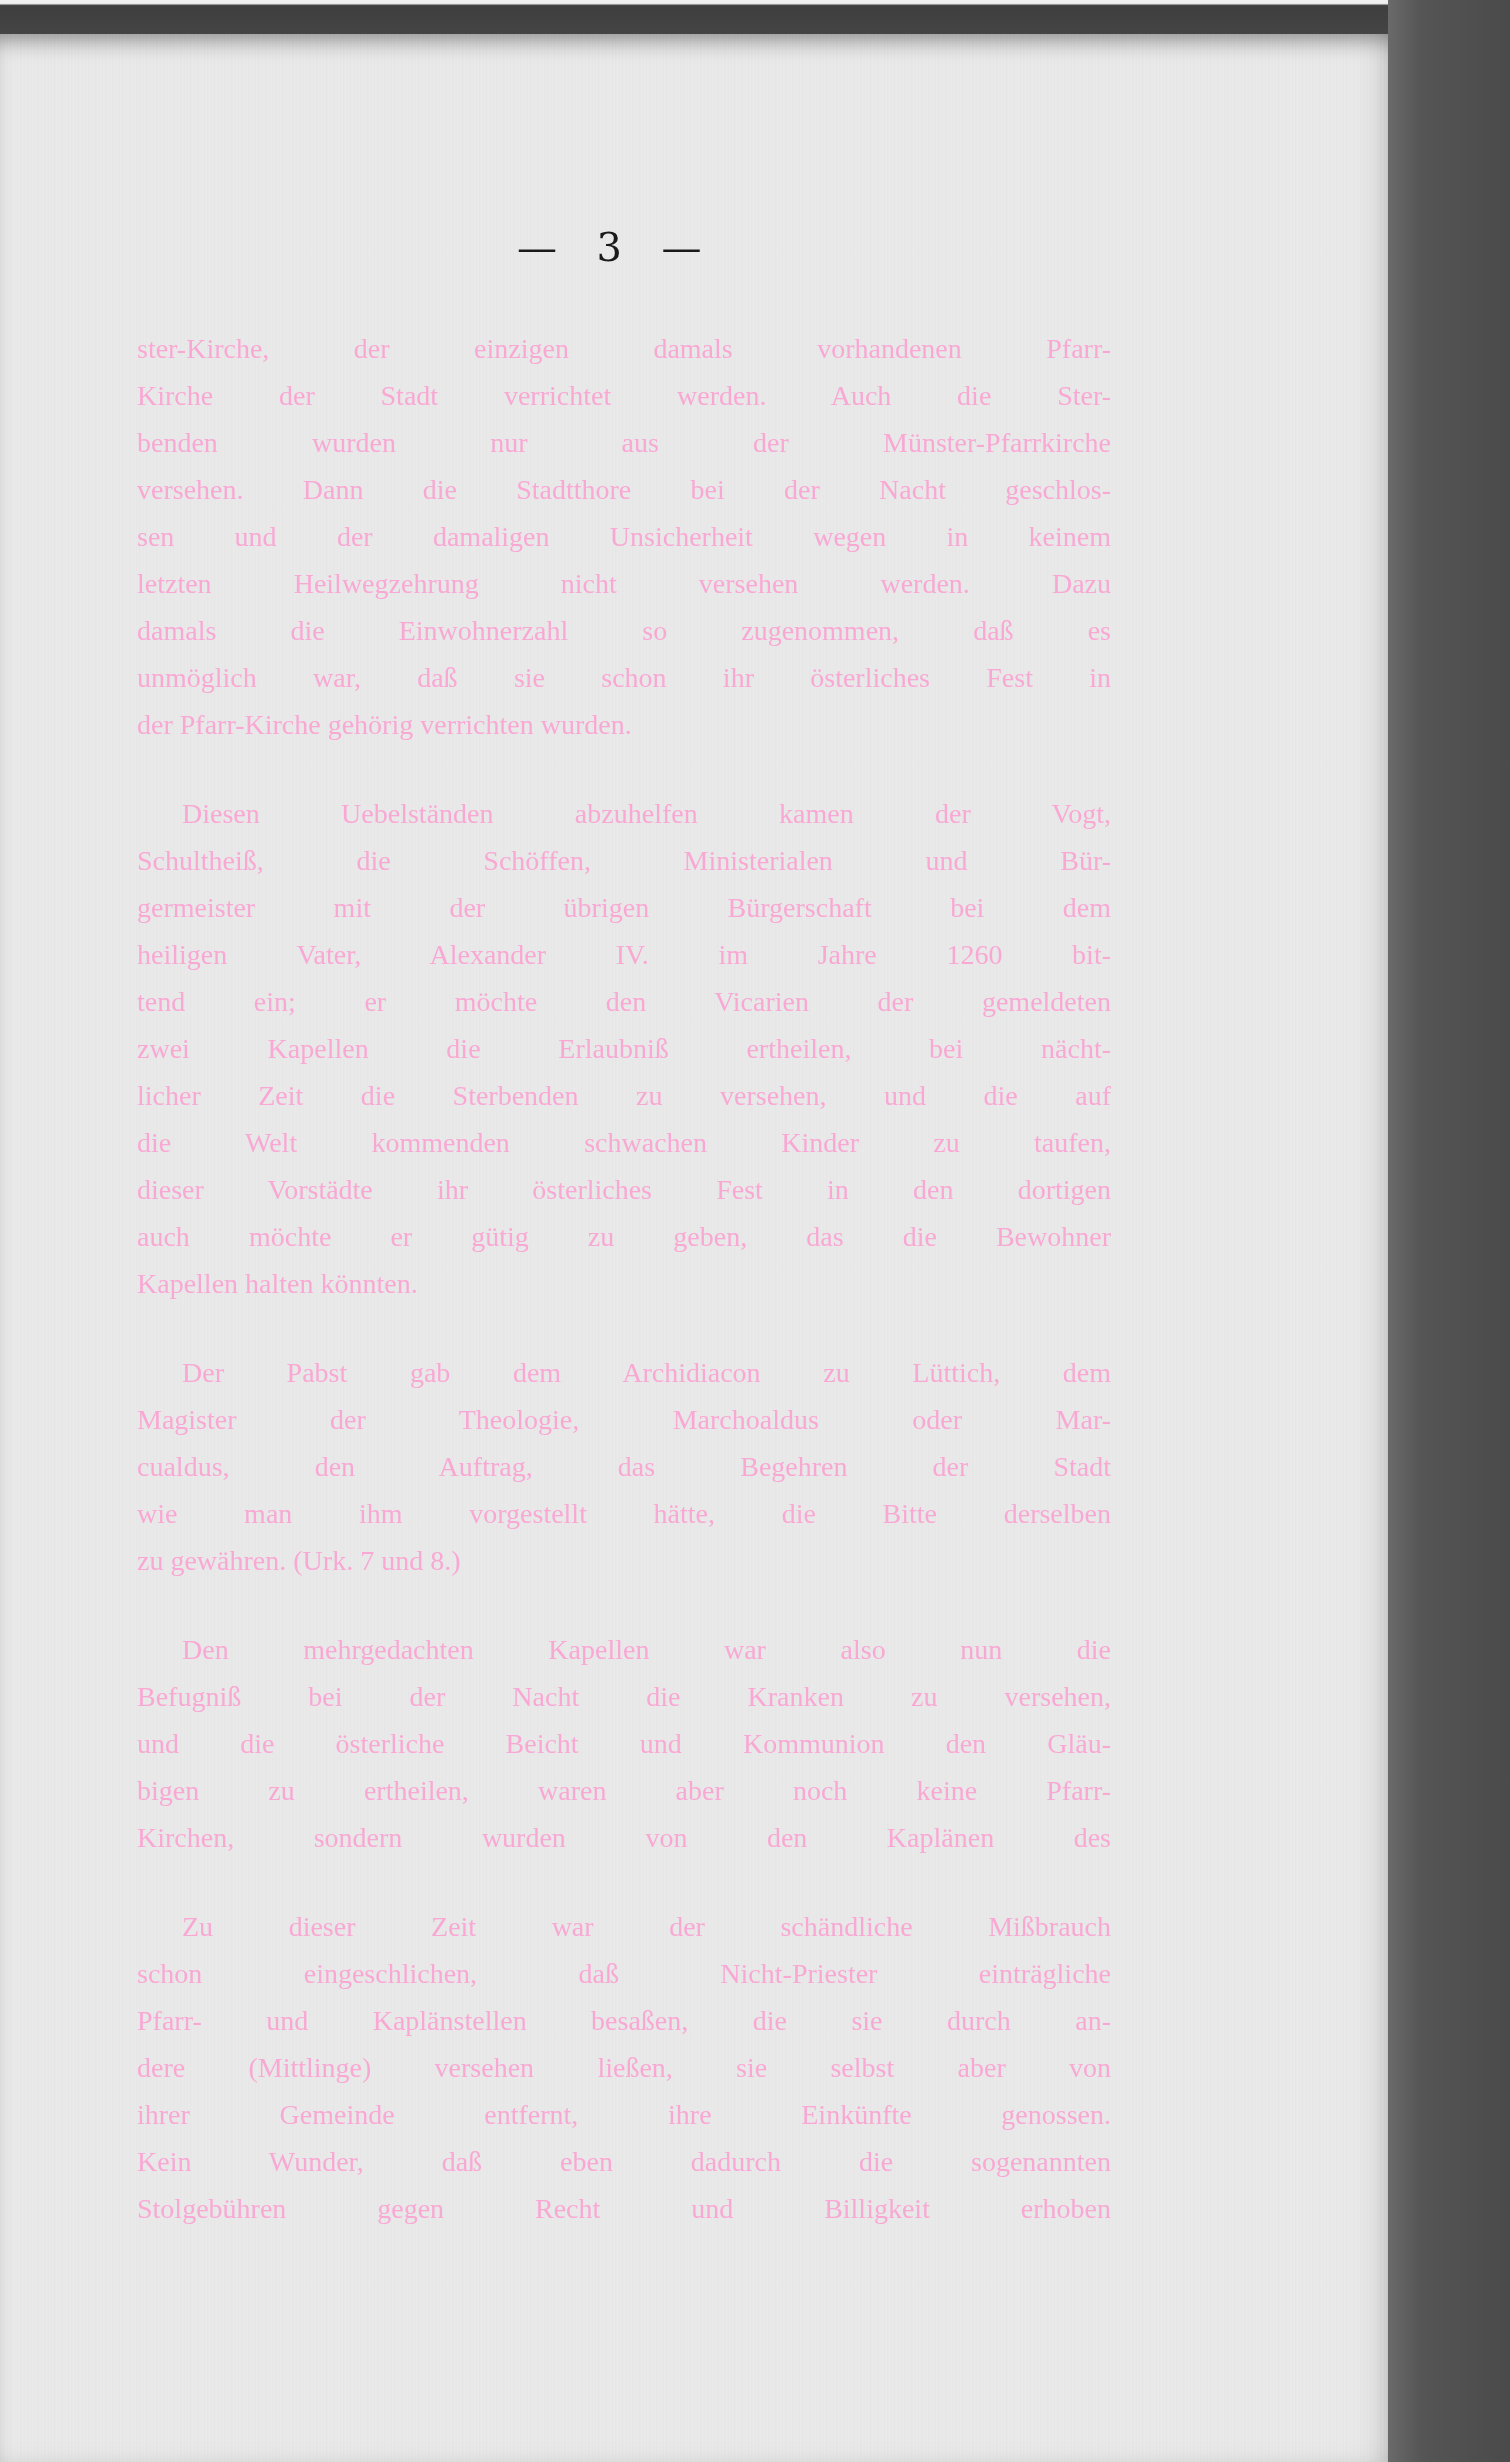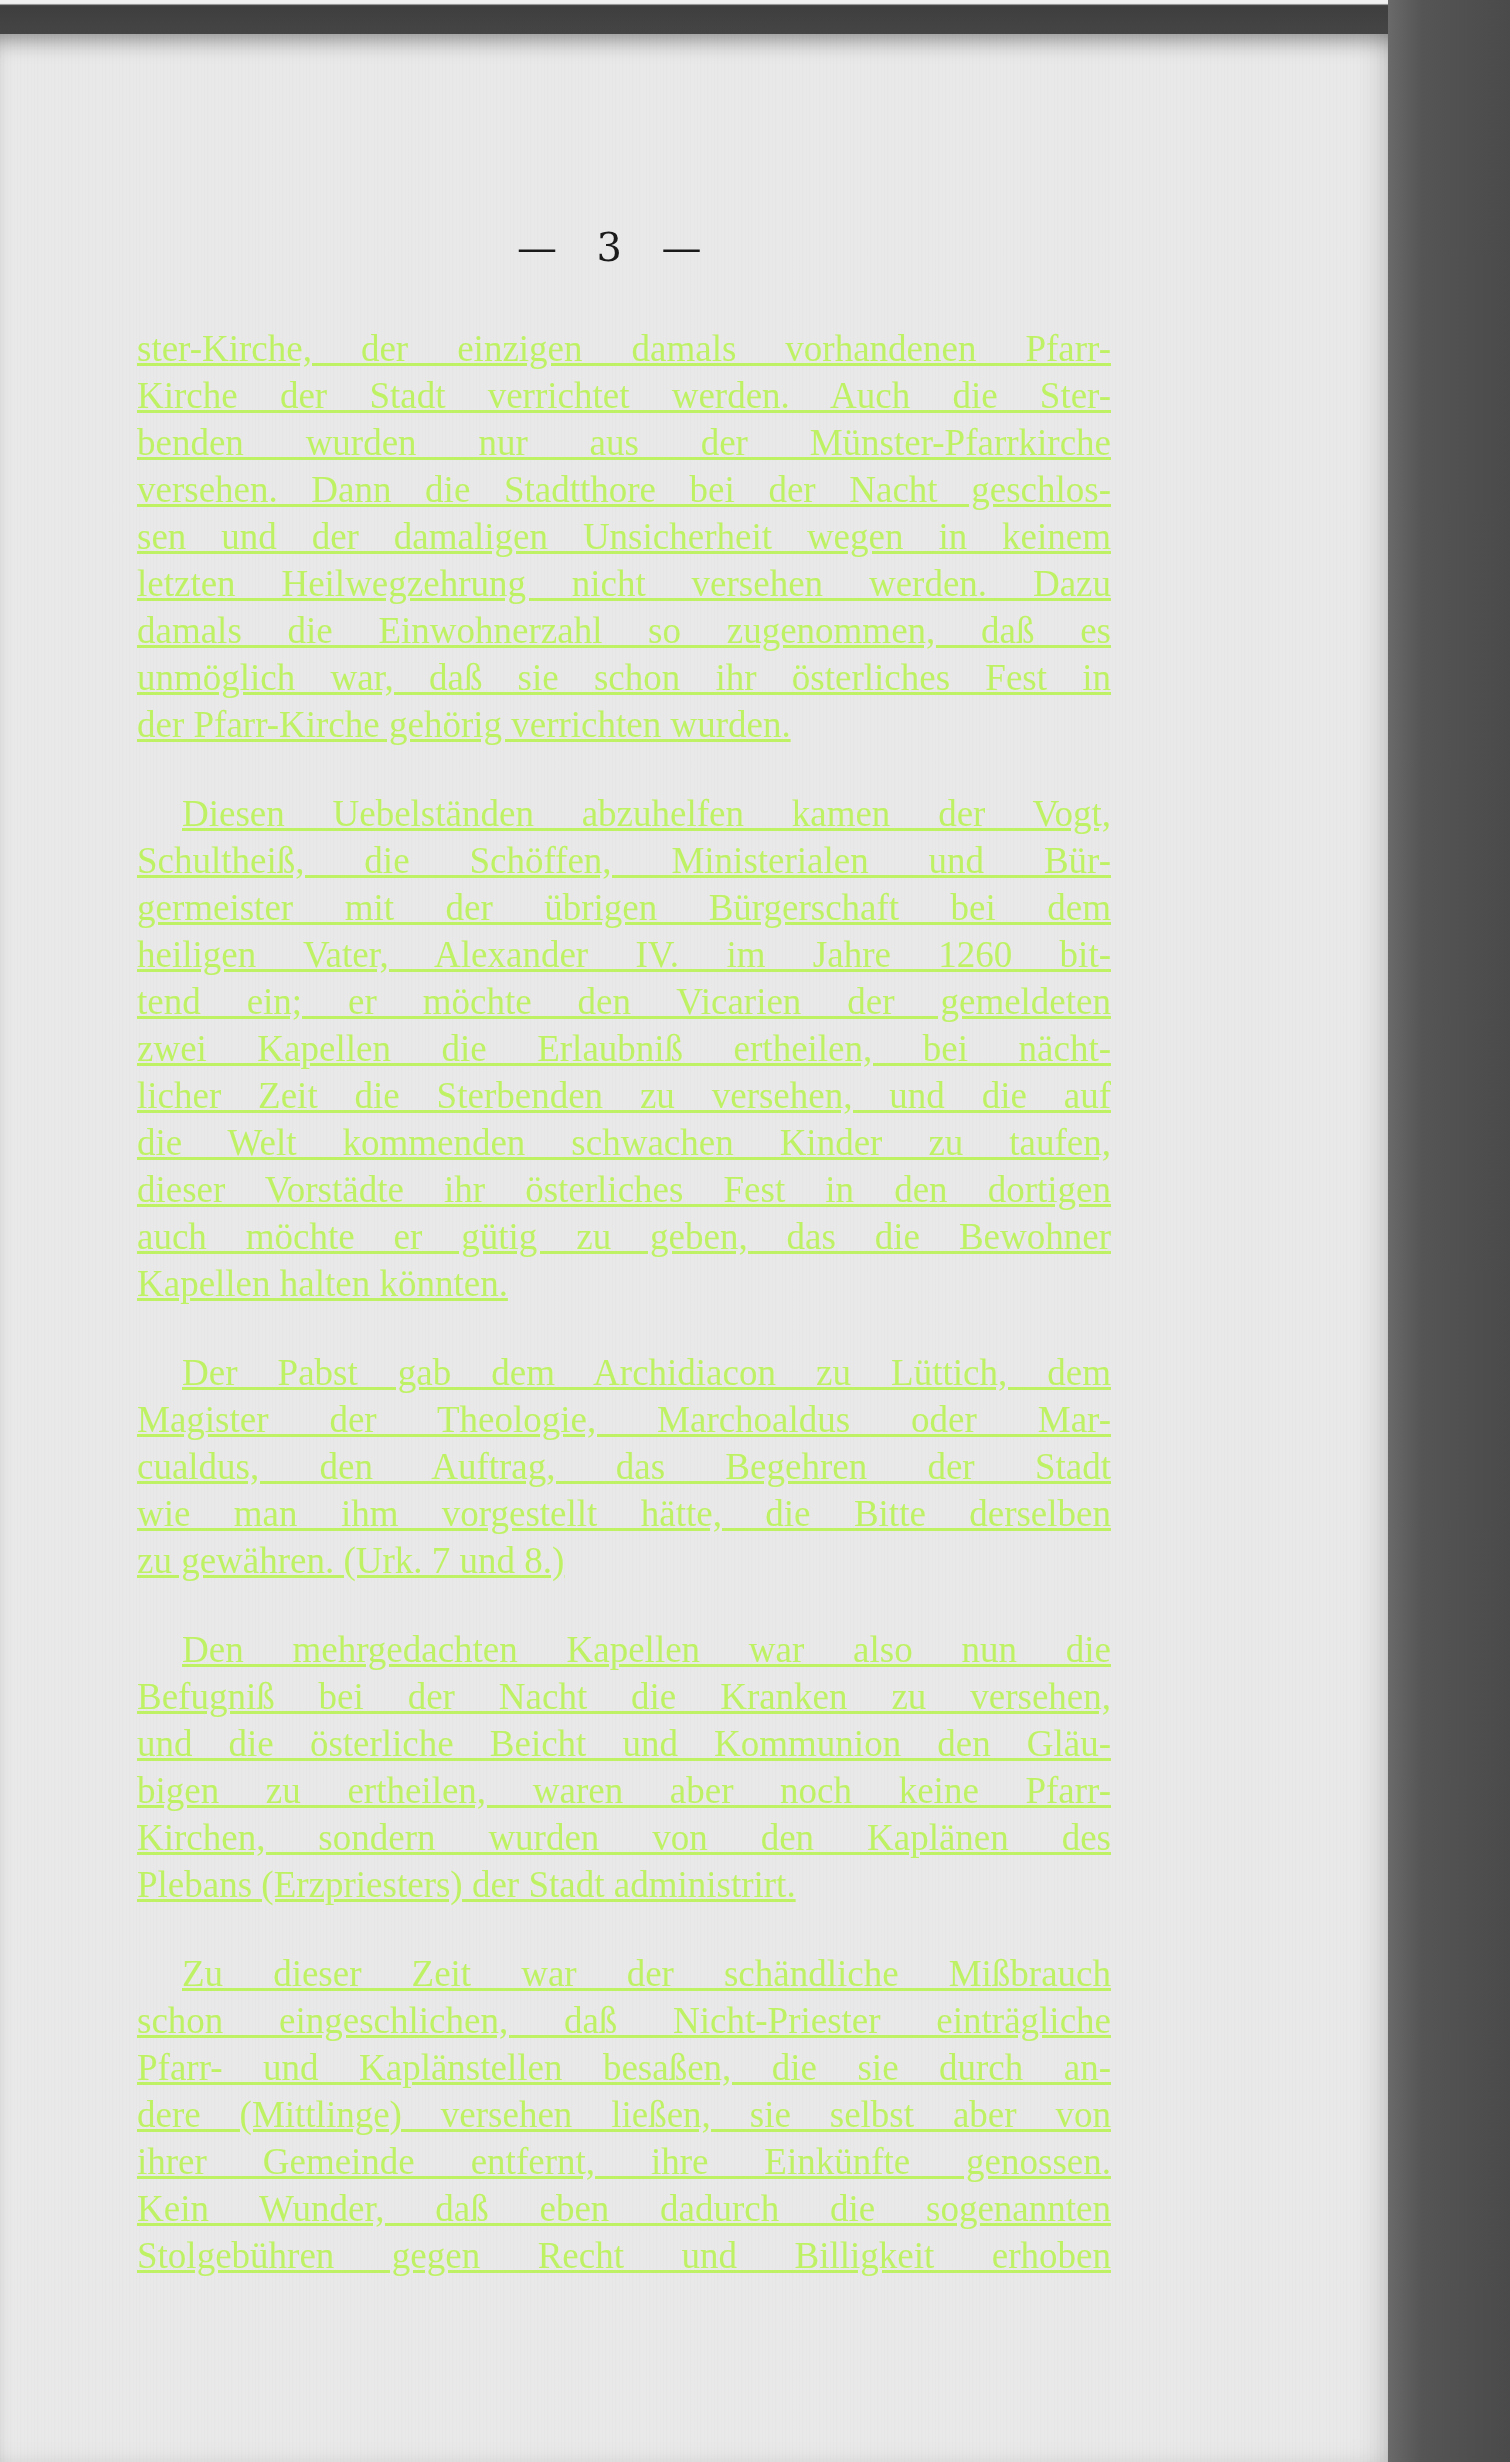--- a/index.html
+++ b/index.html
@@ -23,23 +23,22 @@
       background: linear-gradient(90deg, #6a6a6a 0px, #555 34px, #4a4a4a 123px);
     }
     .page-number {
       position: absolute; left: 504px; top: 224px; width: 224px; text-align: center;
       font-family: "DejaVu Serif", serif; font-size: 40px; color: #1a1a1a;
       letter-spacing: 13.4px;
     }
     .body-text {
       position: absolute; left: 137px; top: 325px; width: 974px;
       font-family: "Liberation Serif", serif;
-      font-size: 37px; line-height: 47px; color: #bef264;
+      font-size: 28px; line-height: 47px; color: #f9a8d4;
       text-align: justify;
-      text-decoration: underline;
     }
     .line {
       display: block; white-space: nowrap;
       text-align-last: justify; text-align: justify;
       height: 47px; overflow: hidden;
       transform-origin: left center;
     }
     .line.last { text-align-last: left; }
     .line.indent { padding-left: 45px; margin-top: 42px; }
   </style>
@@ -76,21 +75,20 @@
     <span class="line indent">Der Pabst gab dem Archidiacon zu Lüttich, dem</span>
     <span class="line">Magister der Theologie, Marchoaldus oder Mar-</span>
     <span class="line">cualdus, den Auftrag, das Begehren der Stadt</span>
     <span class="line">wie man ihm vorgestellt hätte, die Bitte derselben</span>
     <span class="line last">zu gewähren. (Urk. 7 und 8.)</span>
     <span class="line indent">Den mehrgedachten Kapellen war also nun die</span>
     <span class="line">Befugniß bei der Nacht die Kranken zu versehen,</span>
     <span class="line">und die österliche Beicht und Kommunion den Gläu-</span>
     <span class="line">bigen zu ertheilen, waren aber noch keine Pfarr-</span>
     <span class="line">Kirchen, sondern wurden von den Kaplänen des</span>
-    <span class="line last">Plebans (Erzpriesters) der Stadt administrirt.</span>
     <span class="line indent">Zu dieser Zeit war der schändliche Mißbrauch</span>
     <span class="line">schon eingeschlichen, daß Nicht-Priester einträgliche</span>
     <span class="line">Pfarr- und Kaplänstellen besaßen, die sie durch an-</span>
     <span class="line">dere (Mittlinge) versehen ließen, sie selbst aber von</span>
     <span class="line">ihrer Gemeinde entfernt, ihre Einkünfte genossen.</span>
     <span class="line">Kein Wunder, daß eben dadurch die sogenannten</span>
     <span class="line">Stolgebühren gegen Recht und Billigkeit erhoben</span>
   </div>
 
 

